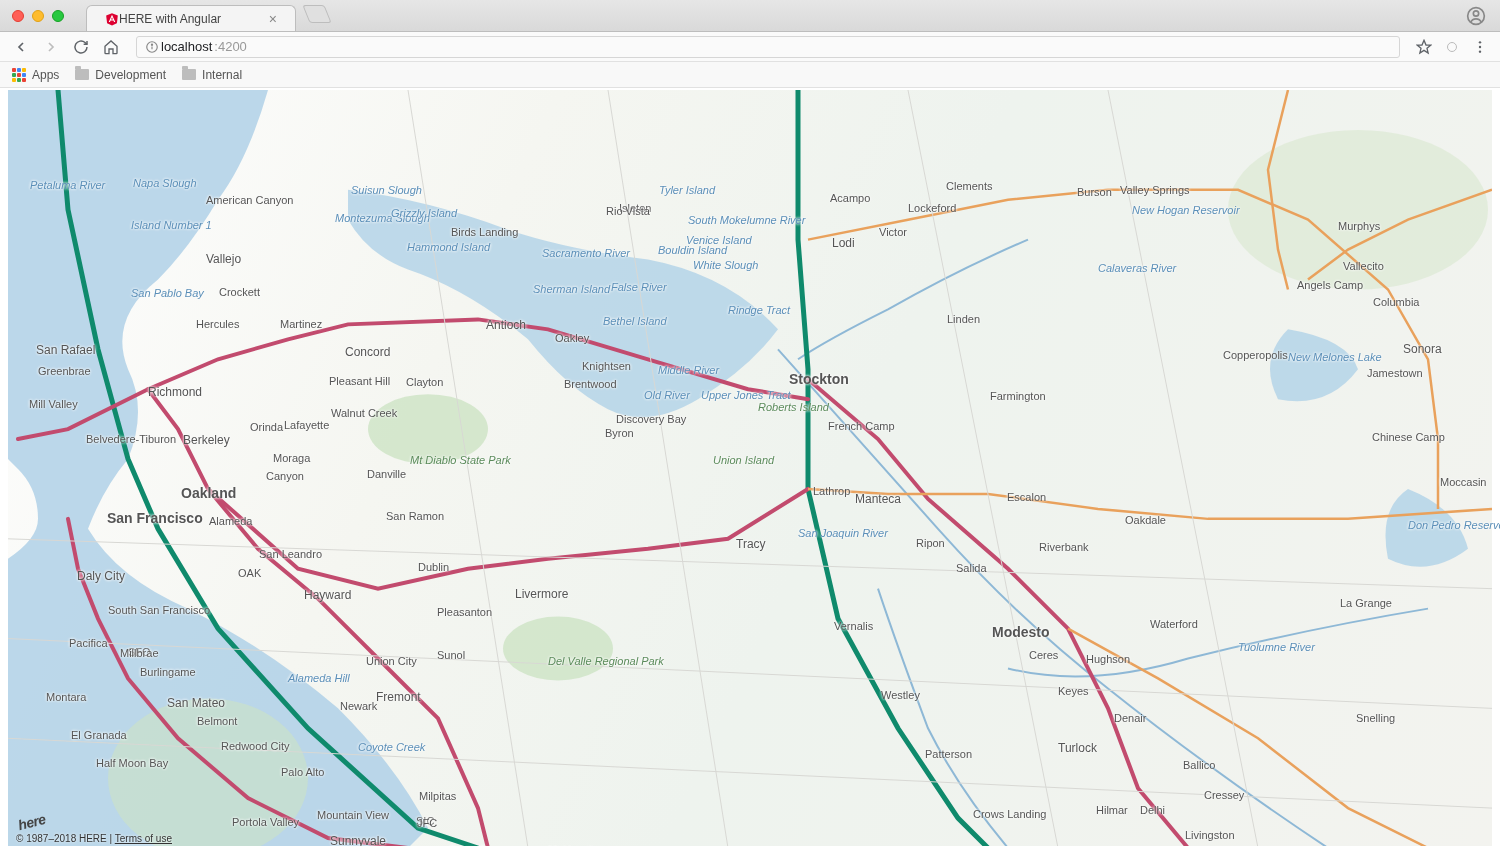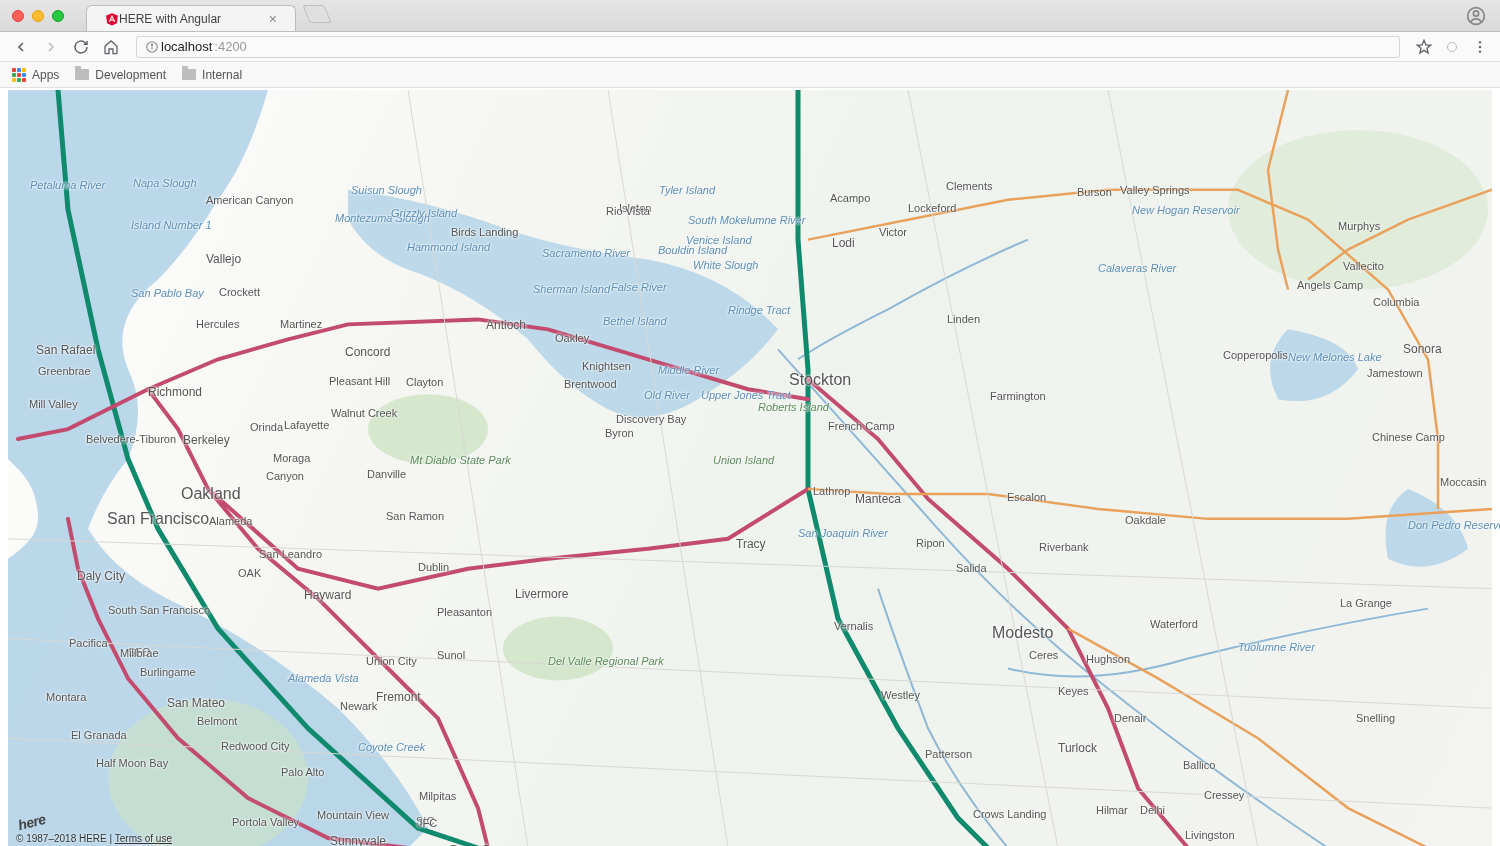--- a/index.html
+++ b/index.html
@@ -36,21 +36,21 @@
   .apps-icon { width: 14px; height: 14px; display: grid; grid-template-columns: repeat(3,1fr); grid-template-rows: repeat(3,1fr); gap: 1px; }
   .apps-icon span { border-radius: 1px; }
 
   
   .page { flex: 1; position: relative; background: #fff; display: flex; justify-content: center; }
   .map-wrap { position: relative; width: 1484px; height: 100%; margin-top: 2px; }
   .map-canvas { position: absolute; inset: 0; background: linear-gradient(115deg, #fefefe 0%, #f5f6f1 30%, #eef3ee 55%, #f3f3ef 100%); overflow: hidden; }
   .map-canvas svg { position: absolute; inset: 0; width: 100%; height: 100%; }
   .labels { position: absolute; inset: 0; }
   .lbl { position: absolute; font-size: 11px; color: #555; white-space: nowrap; text-shadow: 0 0 3px #fff, 0 0 3px #fff; line-height: 1; }
-  .lbl.big { font-size: 16px; font-weight: 400; }
+  .lbl.big { font-size: 14px; font-weight: 700; }
   .lbl.med { font-size: 12px; }
   .lbl.water { color: #5b8fb8; font-style: italic; }
   .lbl.park { color: #5b8b5b; font-style: italic; }
   .copyright { position: absolute; left: 8px; bottom: 4px; font-size: 10px; color: #333; text-shadow: 0 0 3px #fff; }
   .copyright a { color: #333; text-decoration: underline; }
   .here-logo { position: absolute; left: 10px; bottom: 18px; font-size: 14px; font-weight: 800; font-style: italic; color: #444; transform: rotate(-14deg); letter-spacing: -0.5px; }
 </style>
 </head>
 <body>
 
@@ -227,21 +227,21 @@
           <div class="lbl park" style="left: 402px; top: 345px; margin-top: 20px;">Mt Diablo State Park</div>
           <div class="lbl park" style="left: 540px; top: 566px;">Del Valle Regional Park</div>
           <div class="lbl park" style="left: 750px; top: 312px;">Roberts Island</div>
           <div class="lbl park" style="left: 705px; top: 365px;">Union Island</div>
           <div class="lbl water" style="left: 678px; top: 145px;">Venice Island</div>
           <div class="lbl water" style="left: 650px; top: 155px;">Bouldin Island</div>
           <div class="lbl water" style="left: 720px; top: 215px;">Rindge Tract</div>
           <div class="lbl water" style="left: 525px; top: 194px;">Sherman Island</div>
           <div class="lbl water" style="left: 595px; top: 226px;">Bethel Island</div>
           <div class="lbl water" style="left: 123px; top: 130px;">Island Number 1</div>
-          <div class="lbl water" style="left: 280px; top: 583px;">Alameda Vista</div>
+          <div class="lbl water" style="left: 280px; top: 583px;">Alameda Hill</div>
           <div class="lbl water" style="left: 350px; top: 652px;">Coyote Creek</div>
           <div class="lbl " style="left: 198px; top: 105px;">American Canyon</div>
           <div class="lbl med" style="left: 198px; top: 163px;">Vallejo</div>
           <div class="lbl " style="left: 211px; top: 197px;">Crockett</div>
           <div class="lbl " style="left: 188px; top: 229px;">Hercules</div>
           <div class="lbl " style="left: 272px; top: 229px;">Martinez</div>
           <div class="lbl med" style="left: 337px; top: 256px;">Concord</div>
           <div class="lbl " style="left: 398px; top: 287px;">Clayton</div>
           <div class="lbl " style="left: 321px; top: 286px;">Pleasant Hill</div>
           <div class="lbl " style="left: 323px; top: 318px;">Walnut Creek</div>

